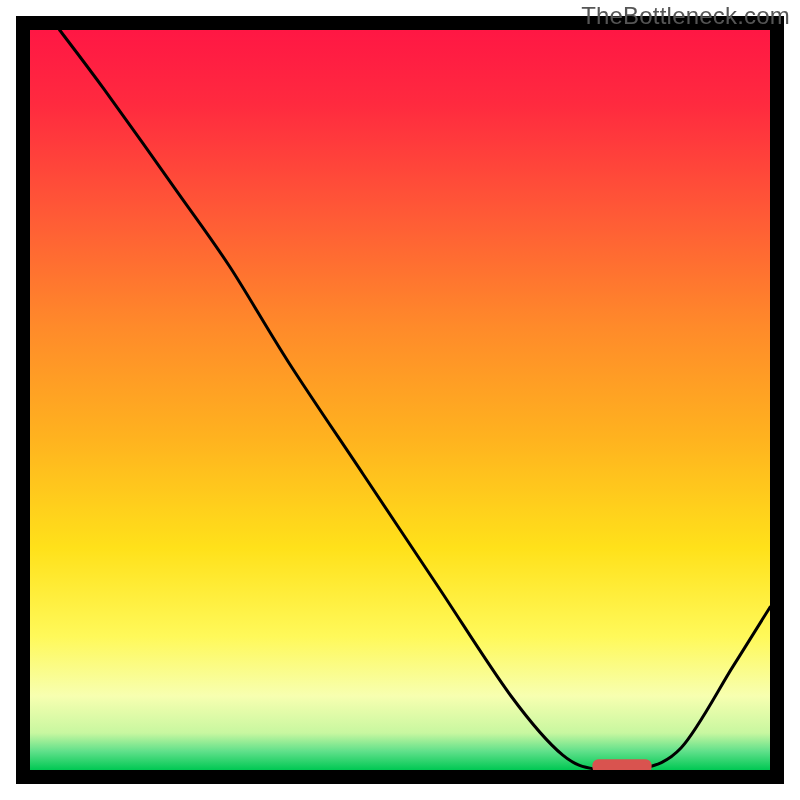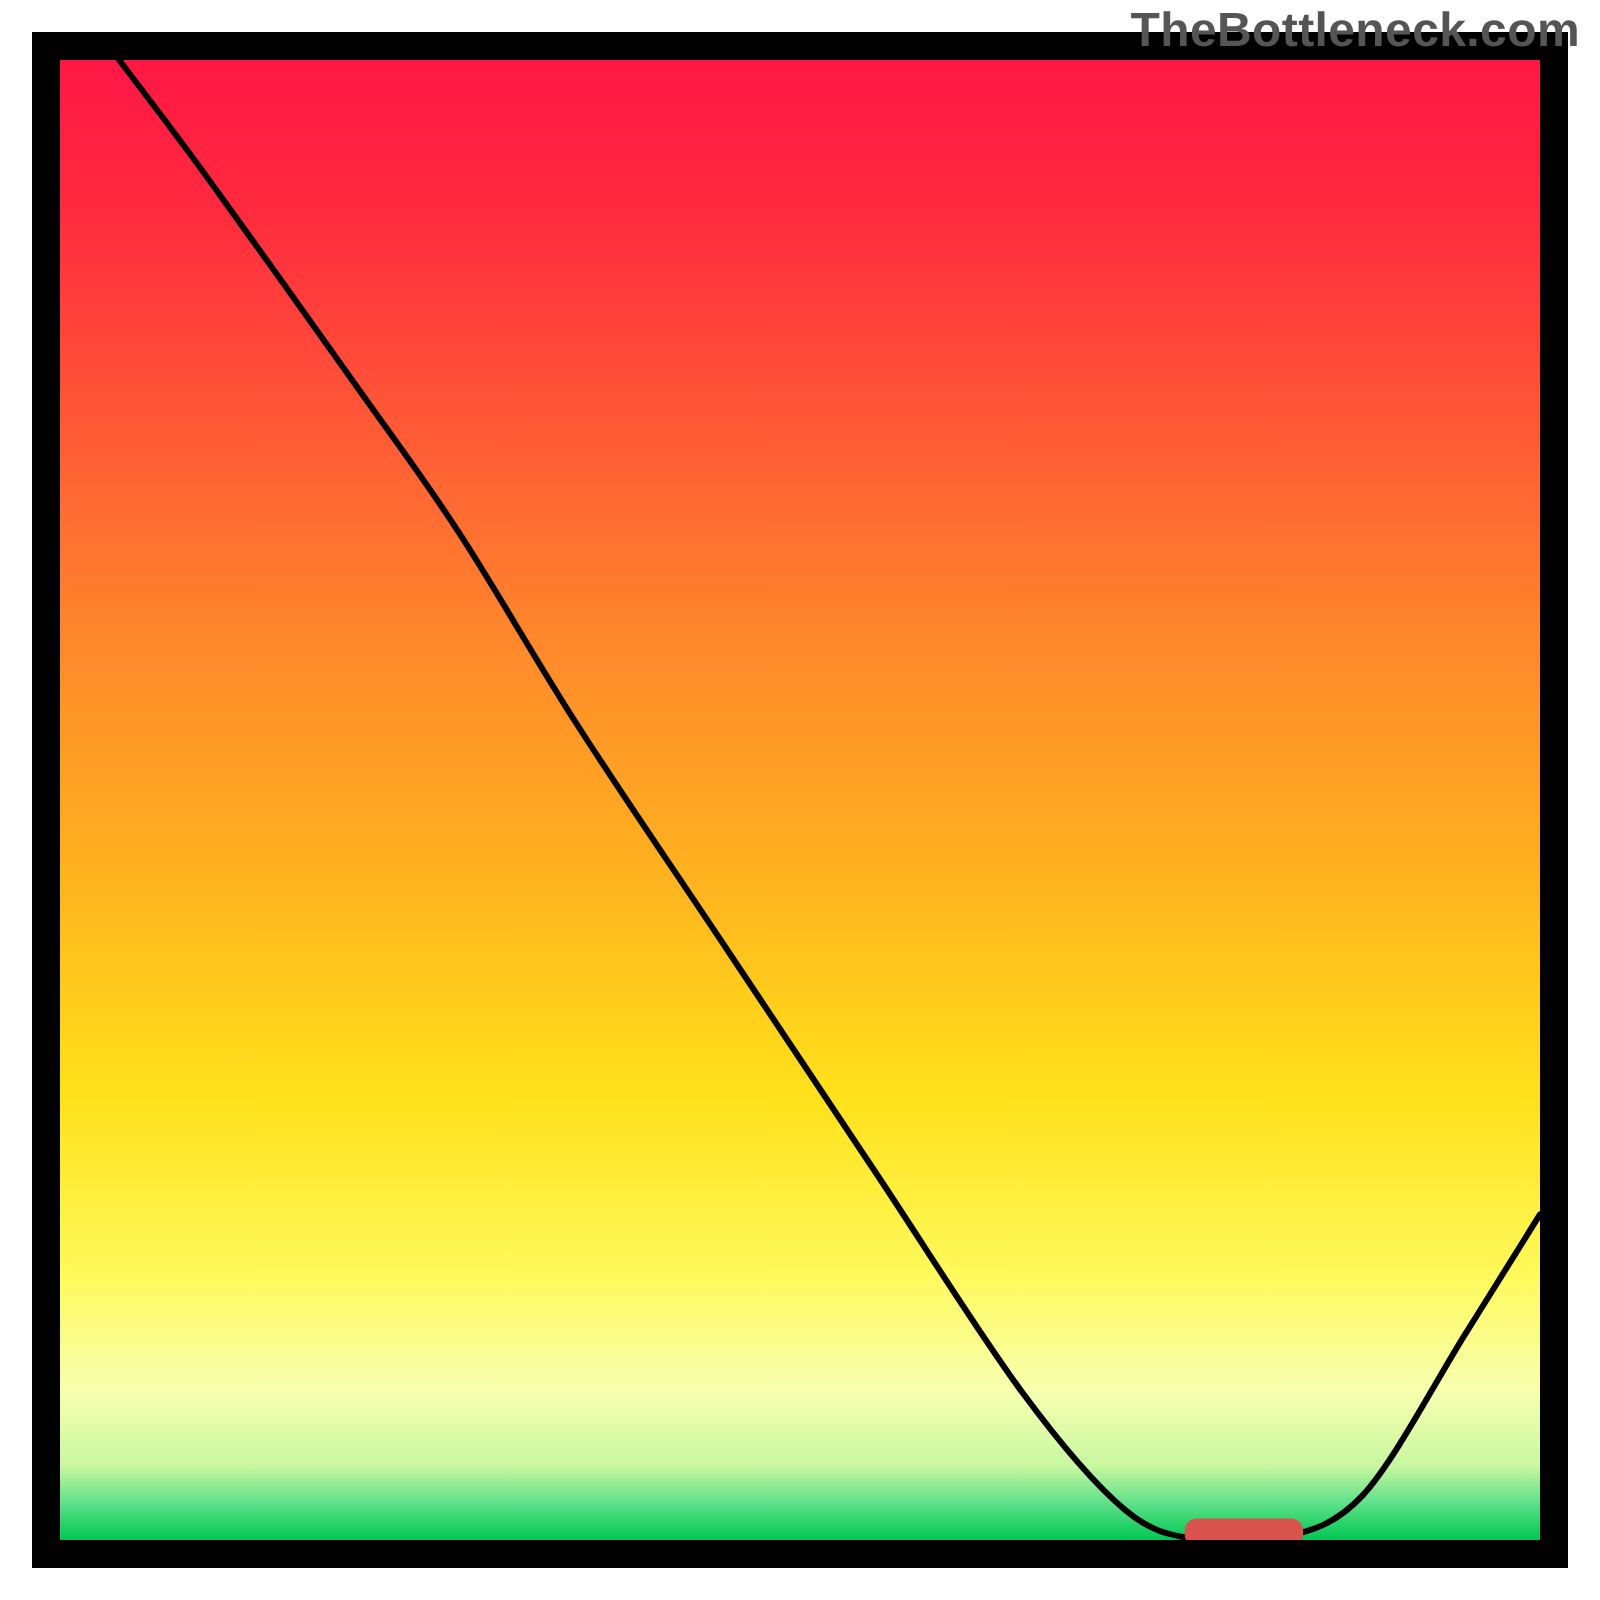--- a/index.html
+++ b/index.html
@@ -13,21 +13,21 @@
   .chart-container {
     position: relative;
     width: 800px;
     height: 800px;
   }
   .watermark {
     position: absolute;
     top: 2px;
     right: 10px;
     font-size: 24px;
-    font-weight: 700;
+    font-weight: 400;
     color: #555;
     letter-spacing: 0.2px;
     z-index: 10;
   }
   svg {
     display: block;
   }
 </style>
 </head>
 <body>

